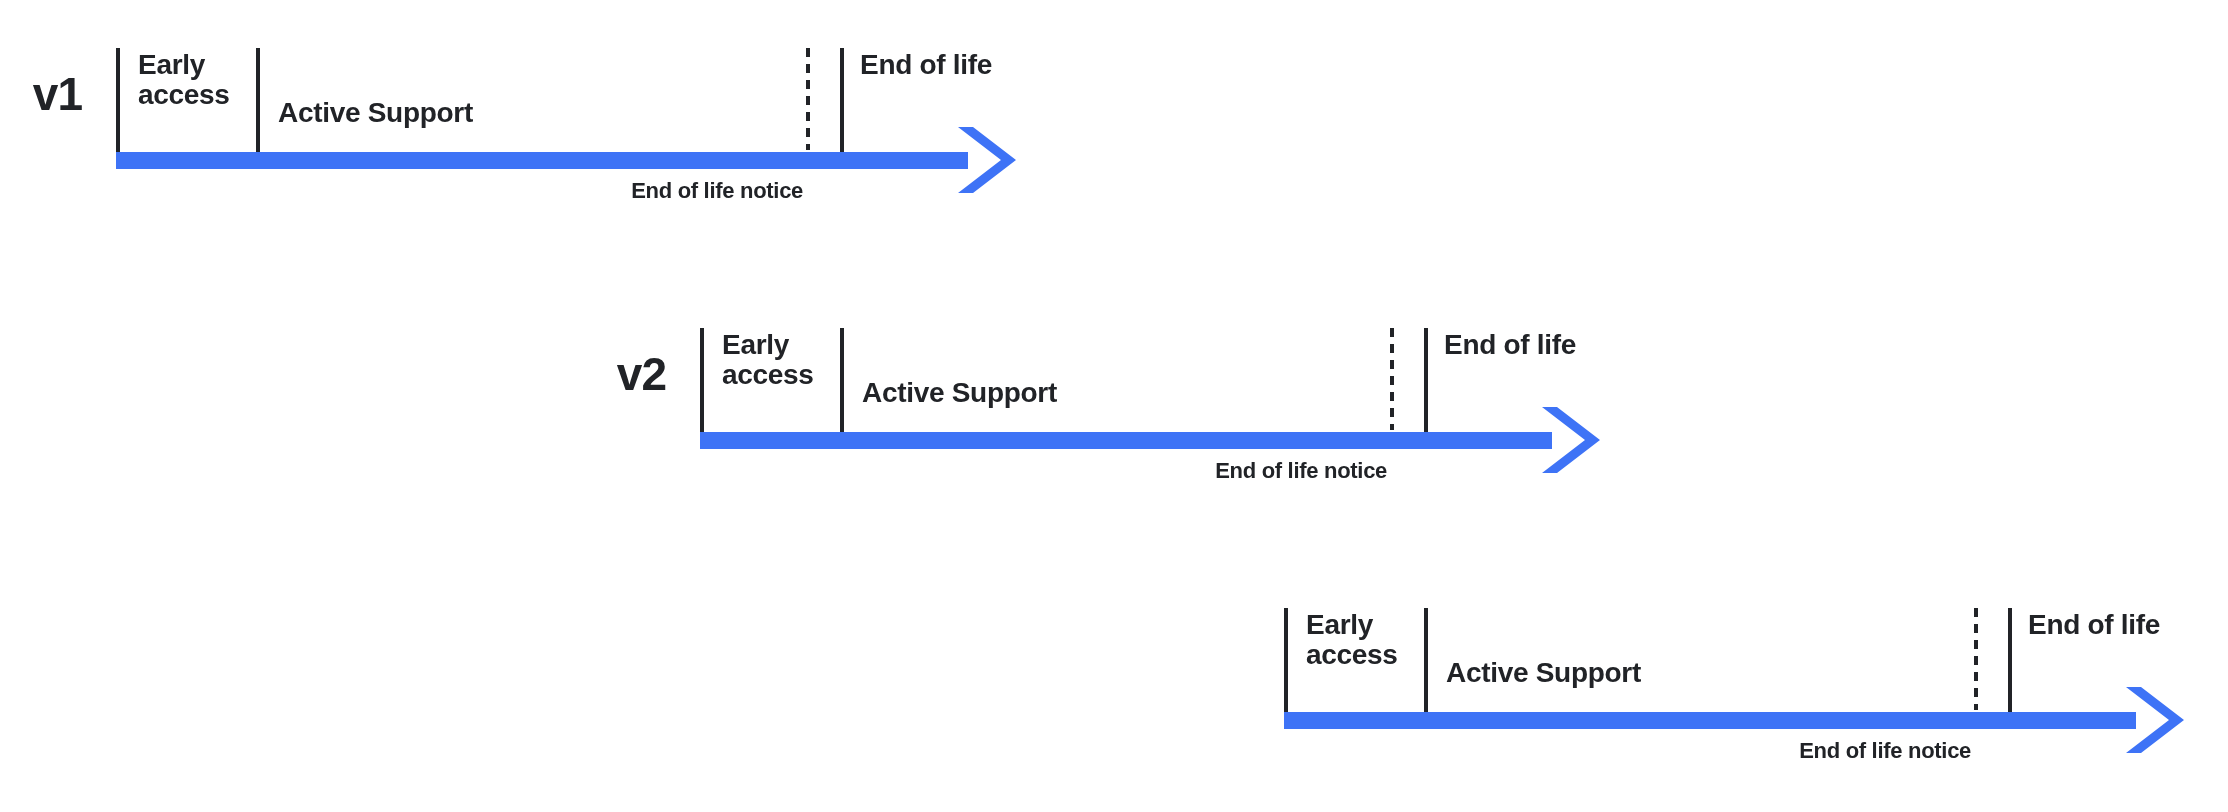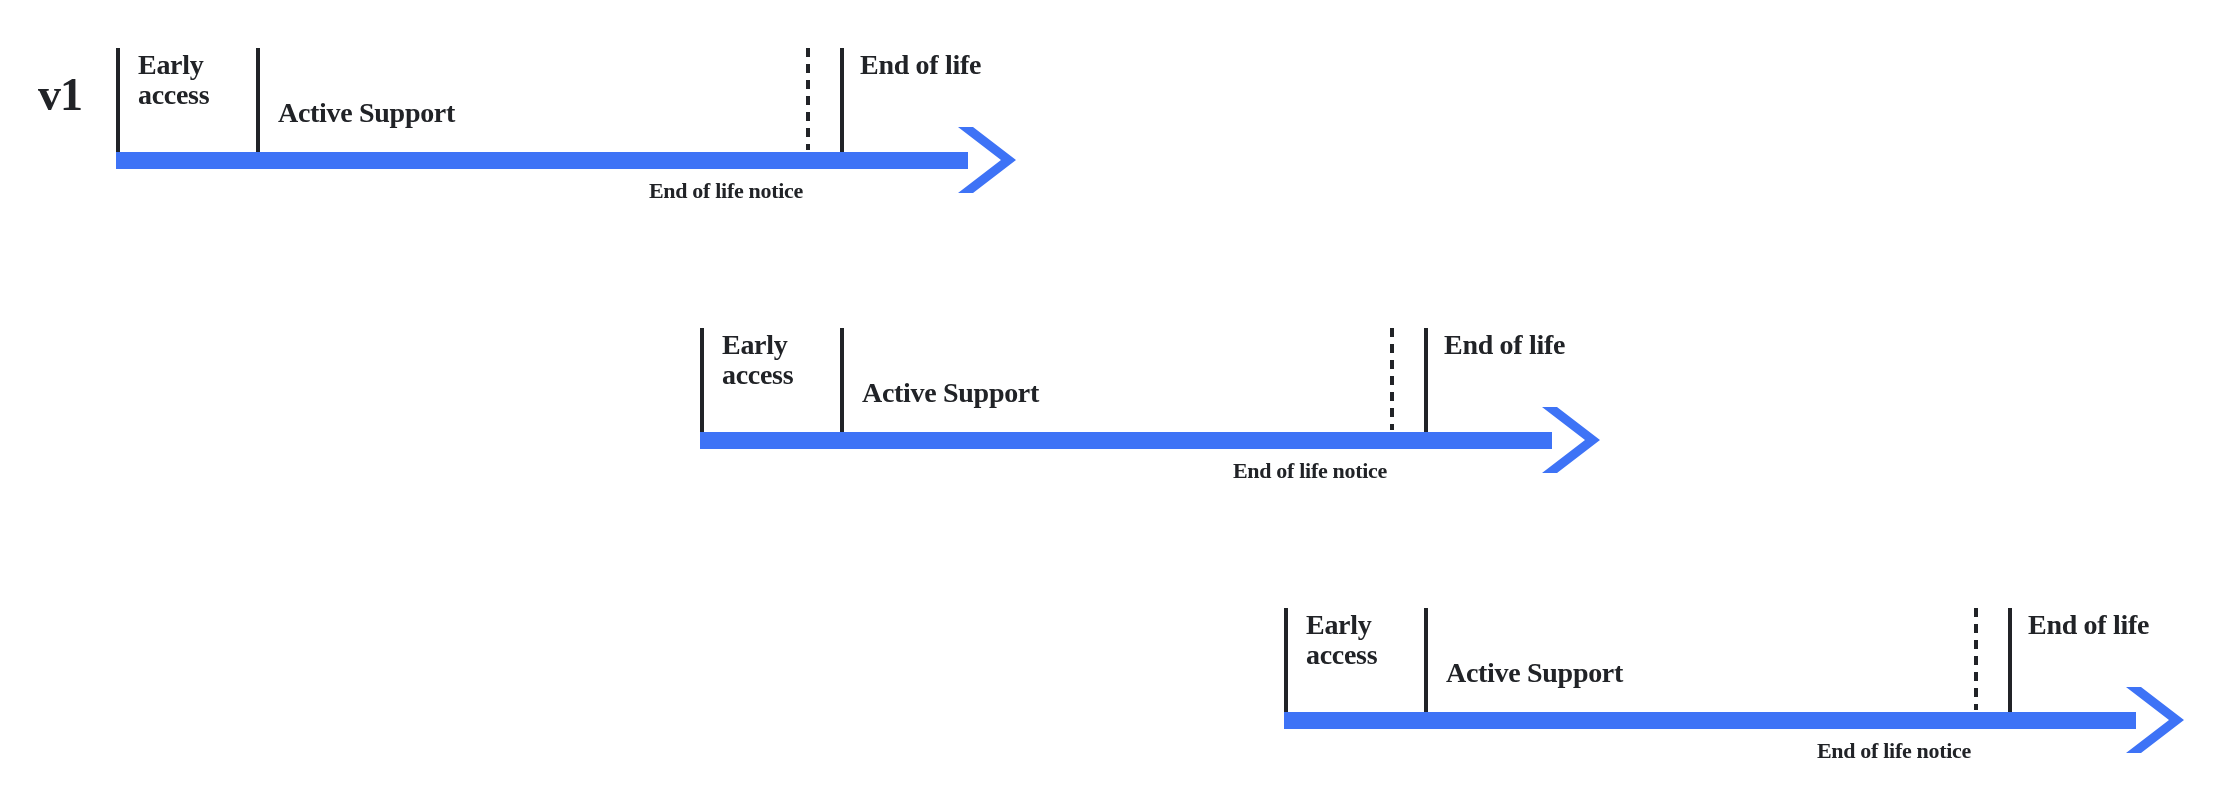--- a/index.html
+++ b/index.html
@@ -6,21 +6,21 @@
     --ink:#212327;
     --blue:#3E73F6;
     --bg:#FFFFFF;
   }
   html,body{margin:0;padding:0;background:var(--bg);}
   .canvas{
     position:relative;
     width:2228px;height:812px;
     background:var(--bg);
     overflow:hidden;
-    font-family:Liberation Serif, serif;
+    font-family:Liberation Sans, sans-serif;
     color:var(--ink);
   }
   .row{position:absolute;width:1060px;height:175px;}
   .row-v1{left:-32px;top:48px;}
   .row-v2{left:552px;top:328px;}
   .row-v3{left:1136px;top:608px;}
 
   .vlabel{
     position:absolute;left:0;top:0;width:114px;height:92px;
     display:flex;align-items:center;justify-content:flex-end;
@@ -64,20 +64,21 @@
     <div class="tick t3"></div>
     <div class="plabel eol">End of life</div>
     <div class="bar"></div>
     <svg class="head" width="60" height="66" viewBox="0 0 60 66">
         <polygon points="0,0 15,0 58,33 15,66 0,66 43,33"></polygon>
       </svg>
     <div class="notice">End of life notice</div>
   </div>
 
   <div class="row row-v2">
+    <div class="vlabel">v2</div>
     <div class="tick t1"></div>
     <div class="plabel early">Early access</div>
     <div class="tick t2"></div>
     <div class="plabel active">Active Support</div>
     <div class="dash"></div>
     <div class="tick t3"></div>
     <div class="plabel eol">End of life</div>
     <div class="bar"></div>
     <svg class="head" width="60" height="66" viewBox="0 0 60 66">
         <polygon points="0,0 15,0 58,33 15,66 0,66 43,33"></polygon>

